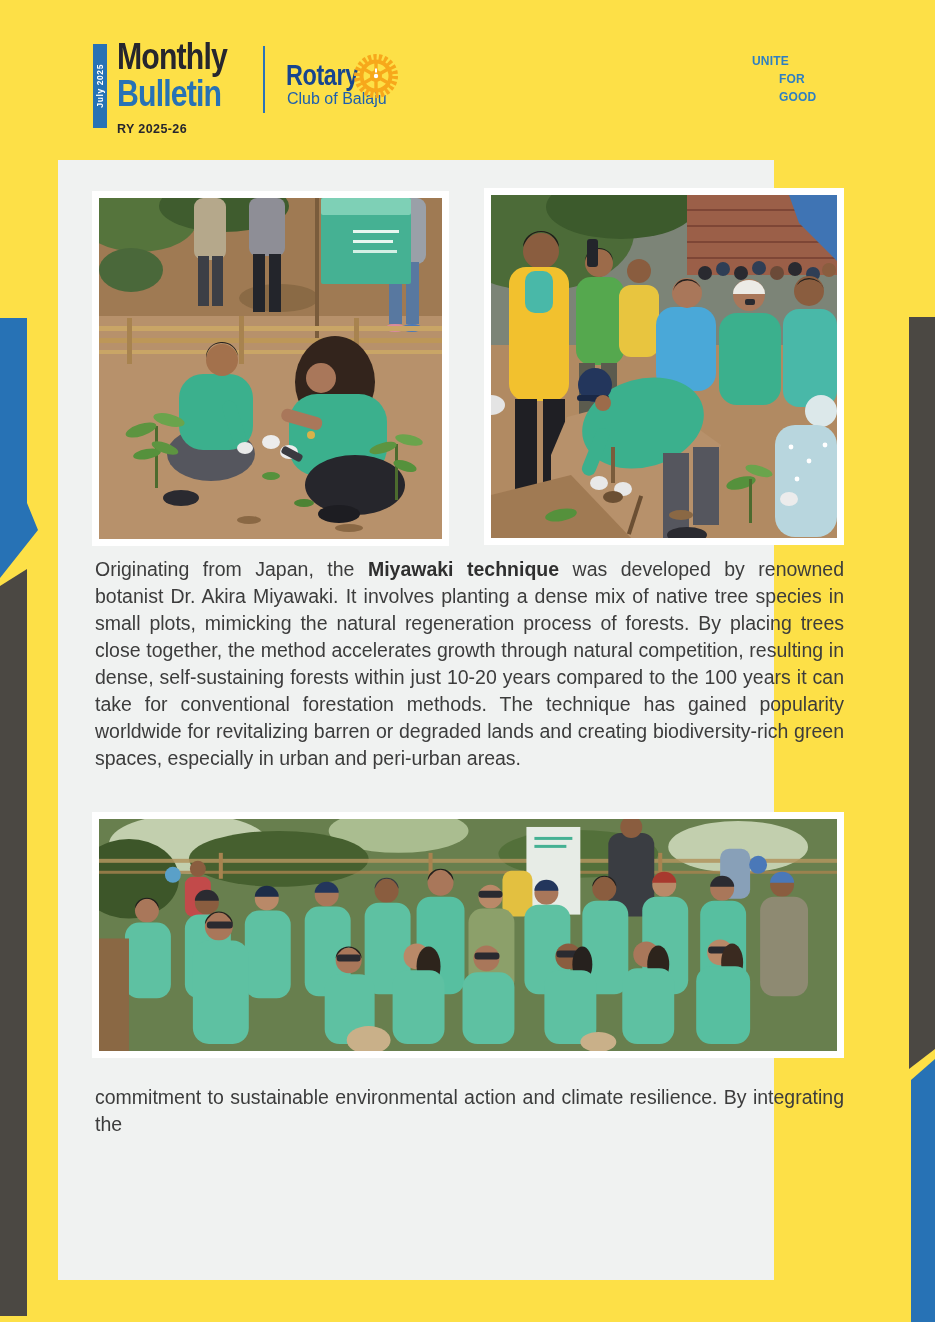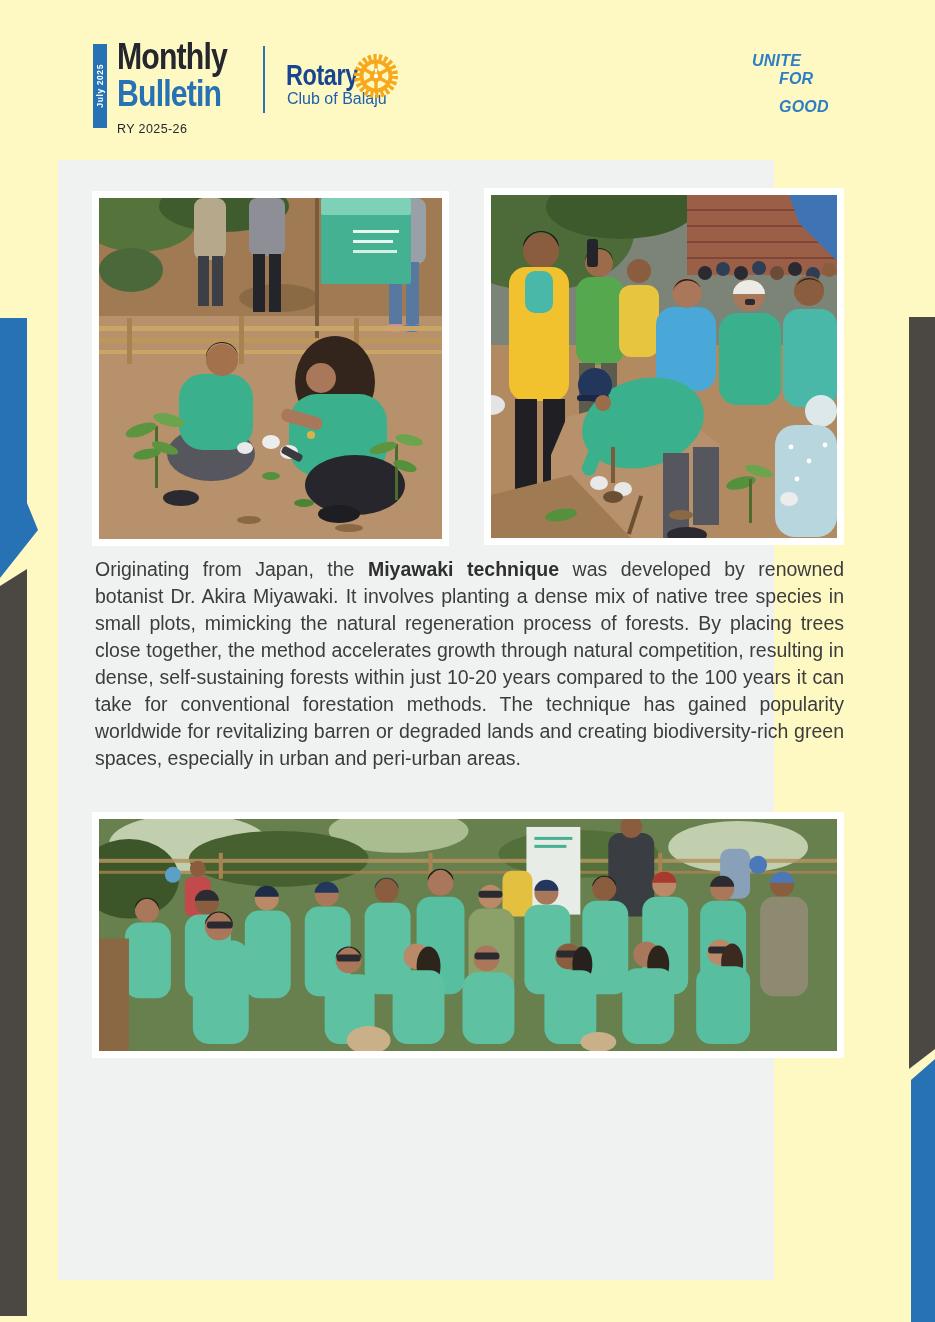--- a/index.html
+++ b/index.html
@@ -1,17 +1,17 @@
 <!DOCTYPE html>
 <html><head>
 <meta charset="utf-8">
 <style>
   html,body { margin:0; padding:0; background:#ffffff; }
   .page {
-    position:relative; width:935px; height:1322px; background:#fef9c3;
+    position:relative; width:935px; height:1322px; background:#fde047;
     font-family:"Liberation Sans", sans-serif; overflow:hidden;
   }
   .abs { position:absolute; }
 
   
   .side-svg { position:absolute; left:0; top:0; width:935px; height:1322px; pointer-events:none; }
 
   
   .issue-tab {
     left:93px; top:44px; width:14px; height:84px; background:#2772b5;
@@ -21,35 +21,35 @@
     writing-mode:vertical-rl; transform:rotate(180deg);
     color:#ffffff; font-size:8.5px; font-weight:bold; letter-spacing:.6px; white-space:nowrap;
   }
   .masthead { left:117px; top:38px; }
   .masthead .m-line {
     font-size:36px; font-weight:900; line-height:37px; letter-spacing:-1px;
     transform:scaleX(0.84); transform-origin:left top; white-space:nowrap;
   }
   .masthead .m-line.dark { color:#26262e; }
   .masthead .m-line.blue { color:#2772b5; }
-  .ry-label { left:117px; top:122px; font-size:12.5px; font-weight:normal; color:#26262e; letter-spacing:.4px; }
+  .ry-label { left:117px; top:122px; font-size:12.5px; font-weight:bold; color:#26262e; letter-spacing:.4px; }
 
   .header-divider { left:263px; top:46px; width:2px; height:67px; background:#2b74b8; }
 
   .rotary-name {
     left:286px; top:58px; font-size:30px; font-weight:bold; color:#17458f;
     transform:scaleX(0.78); transform-origin:left top; white-space:nowrap; letter-spacing:-0.5px;
   }
   .rotary-club { left:287px; top:90px; font-size:16px; color:#1d5fae; }
   .rotary-wheel { left:352px; top:52px; width:48px; height:48px; }
 
-  .motto { left:752px; top:52px; color:#2e7fc2; font-style:italic; font-weight:900;
-           font-size:16px; line-height:18px; letter-spacing:.2px; }
+  .motto { left:752px; top:52px; color:#2e7fc2; font-weight:900;
+           font-size:12px; line-height:18px; letter-spacing:.2px; }
   .motto .m2 { margin-left:27px; }
-  .motto .m3 { margin-left:27px;margin-top:10px; }
+  .motto .m3 { margin-left:27px; }
 
   
   .panel { left:58px; top:160px; width:716px; height:1120px; background:#f0f2f1; }
 
   .photo-frame { position:absolute; background:#ffffff; box-sizing:border-box; padding:7px; }
   .photo-frame svg { display:block; width:100%; height:100%; }
   .photo1 { left:34px;  top:31px;  width:357px; height:355px; }
   .photo2 { left:426px; top:28px;  width:360px; height:357px; }
   .photo3 { left:34px;  top:652px; width:752px; height:246px; }
 
@@ -369,16 +369,17 @@
 
         <circle cx="120" cy="108" r="14" fill="#a9775a"></circle>
         <path d="M106,106 a14,13 0 0 1 28,0 q-5,-12 -14,-12 t-14,12 z" fill="#26211e"></path>
         <rect x="108" y="103" width="26" height="7" rx="3" fill="#2a2a30"></rect>
         <rect x="94" y="122" width="56" height="104" rx="16" fill="#5ec1a2"></rect>
         <rect x="0" y="120" width="30" height="113" fill="#8a6844"></rect>
       </svg>
     </div>
 
     <div class="body-text para2">
+      <p>commitment to sustainable environmental action and climate resilience. By integrating the</p>
     </div>
 
   </div>
 </div>
 
 </body></html>

